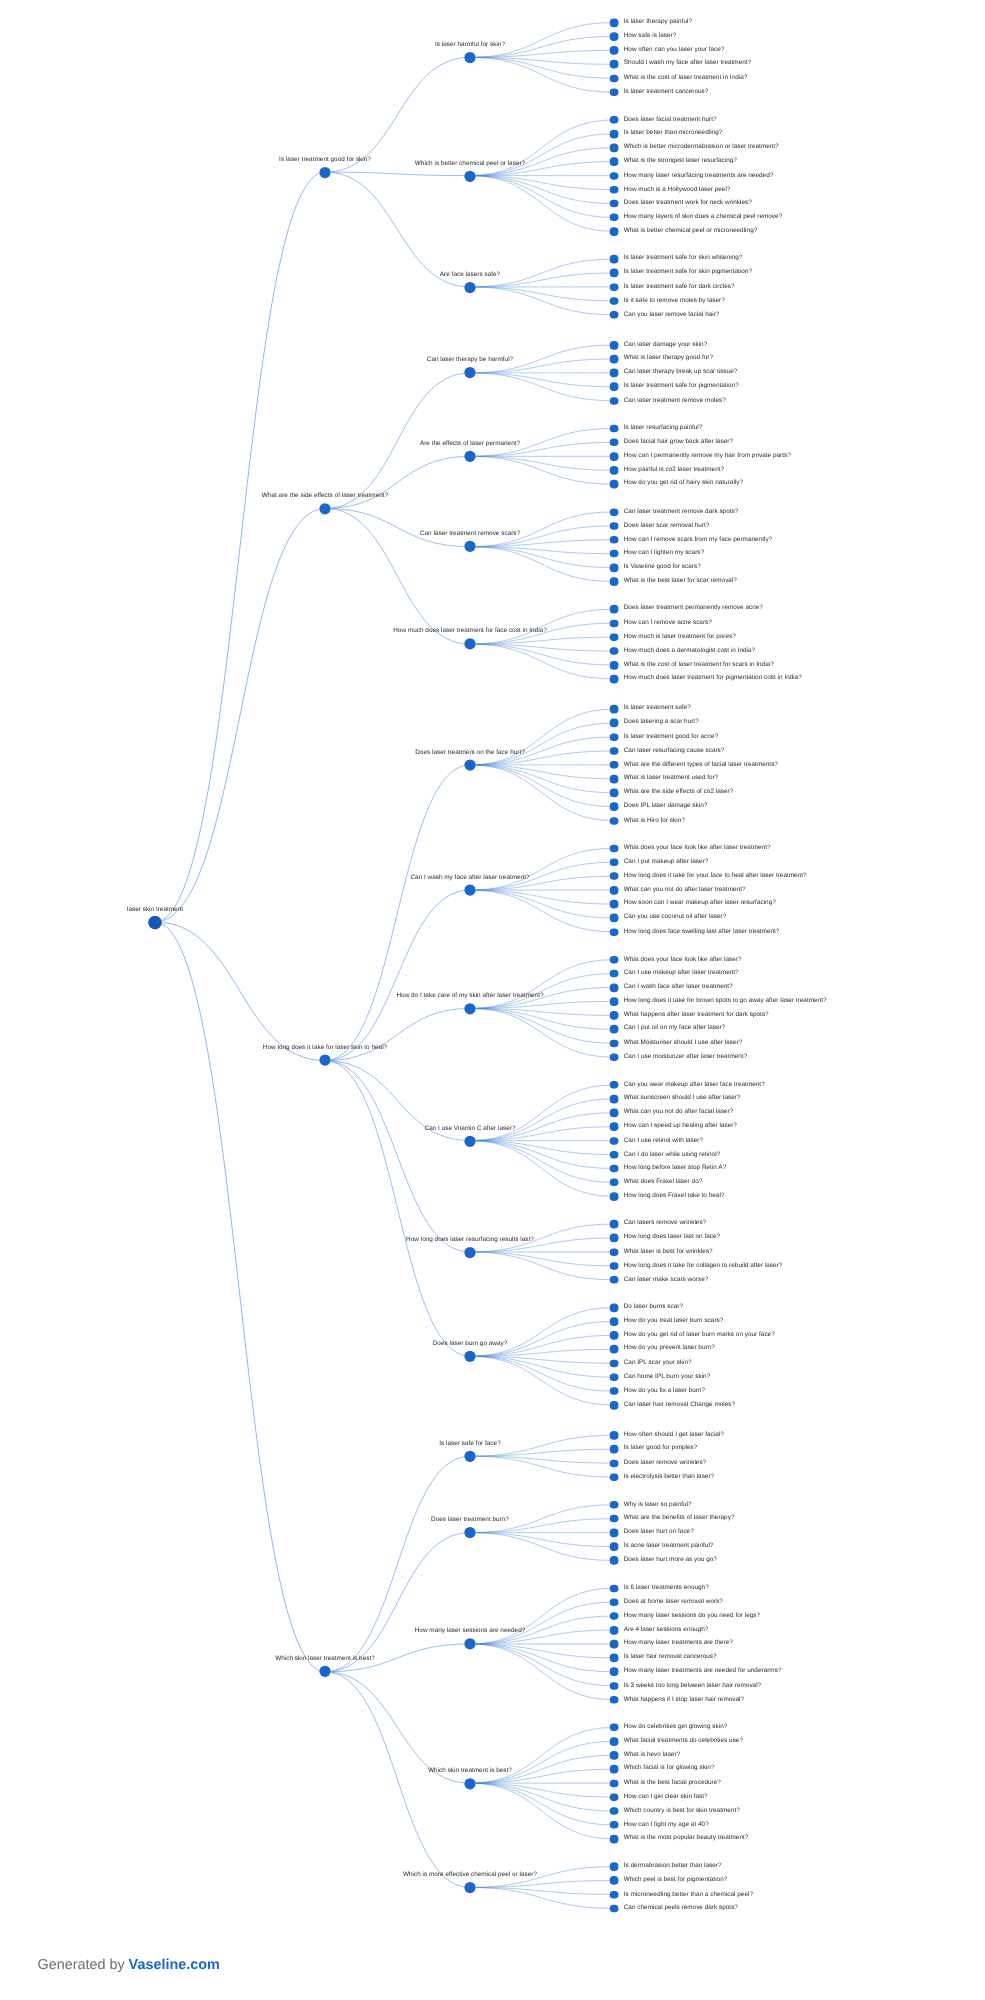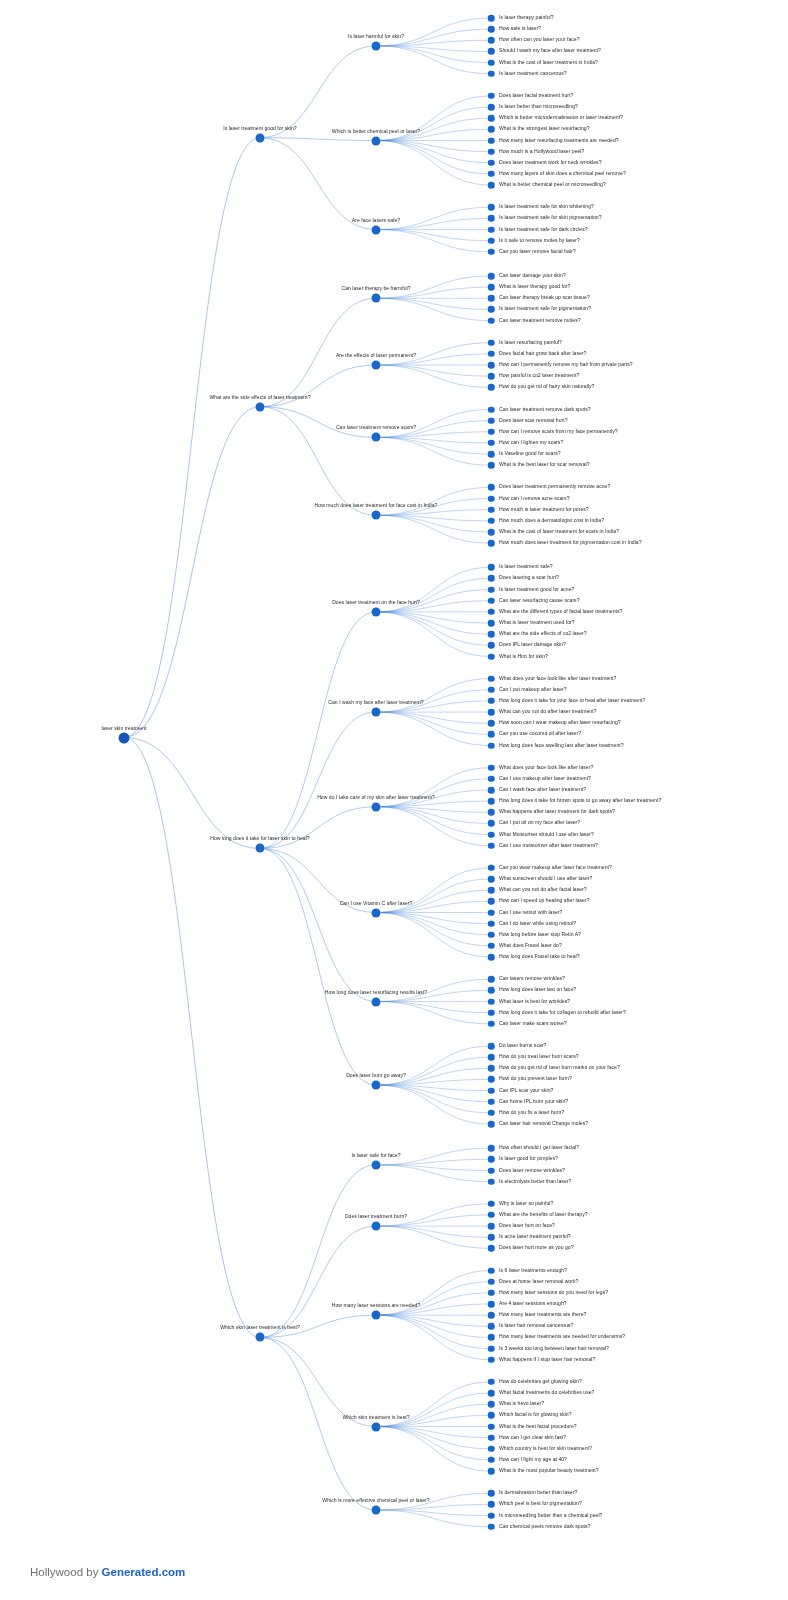--- a/index.html
+++ b/index.html
@@ -495,14 +495,14 @@
     <div class="label right" style="left: 499px; top: 1493.25px;">Is dermabrasion better than laser?</div>
     <div class="node leaf" style="left: 491px; top: 1504.4px;"></div>
     <div class="label right" style="left: 499px; top: 1504.4px;">Which peel is best for pigmentation?</div>
     <div class="node leaf" style="left: 491px; top: 1515.55px;"></div>
     <div class="label right" style="left: 499px; top: 1515.55px;">Is microneedling better than a chemical peel?</div>
     <div class="node leaf" style="left: 491px; top: 1526.7px;"></div>
     <div class="label right" style="left: 499px; top: 1526.7px;">Can chemical peels remove dark spots?</div>
   </div>
 
 <div class="footer">
-  <span>Hollywood by </span><span class="brand">Generated.com</span>
+  <span>Generated by </span><span class="brand">Vaseline.com</span>
 </div>
 
 </body></html>

